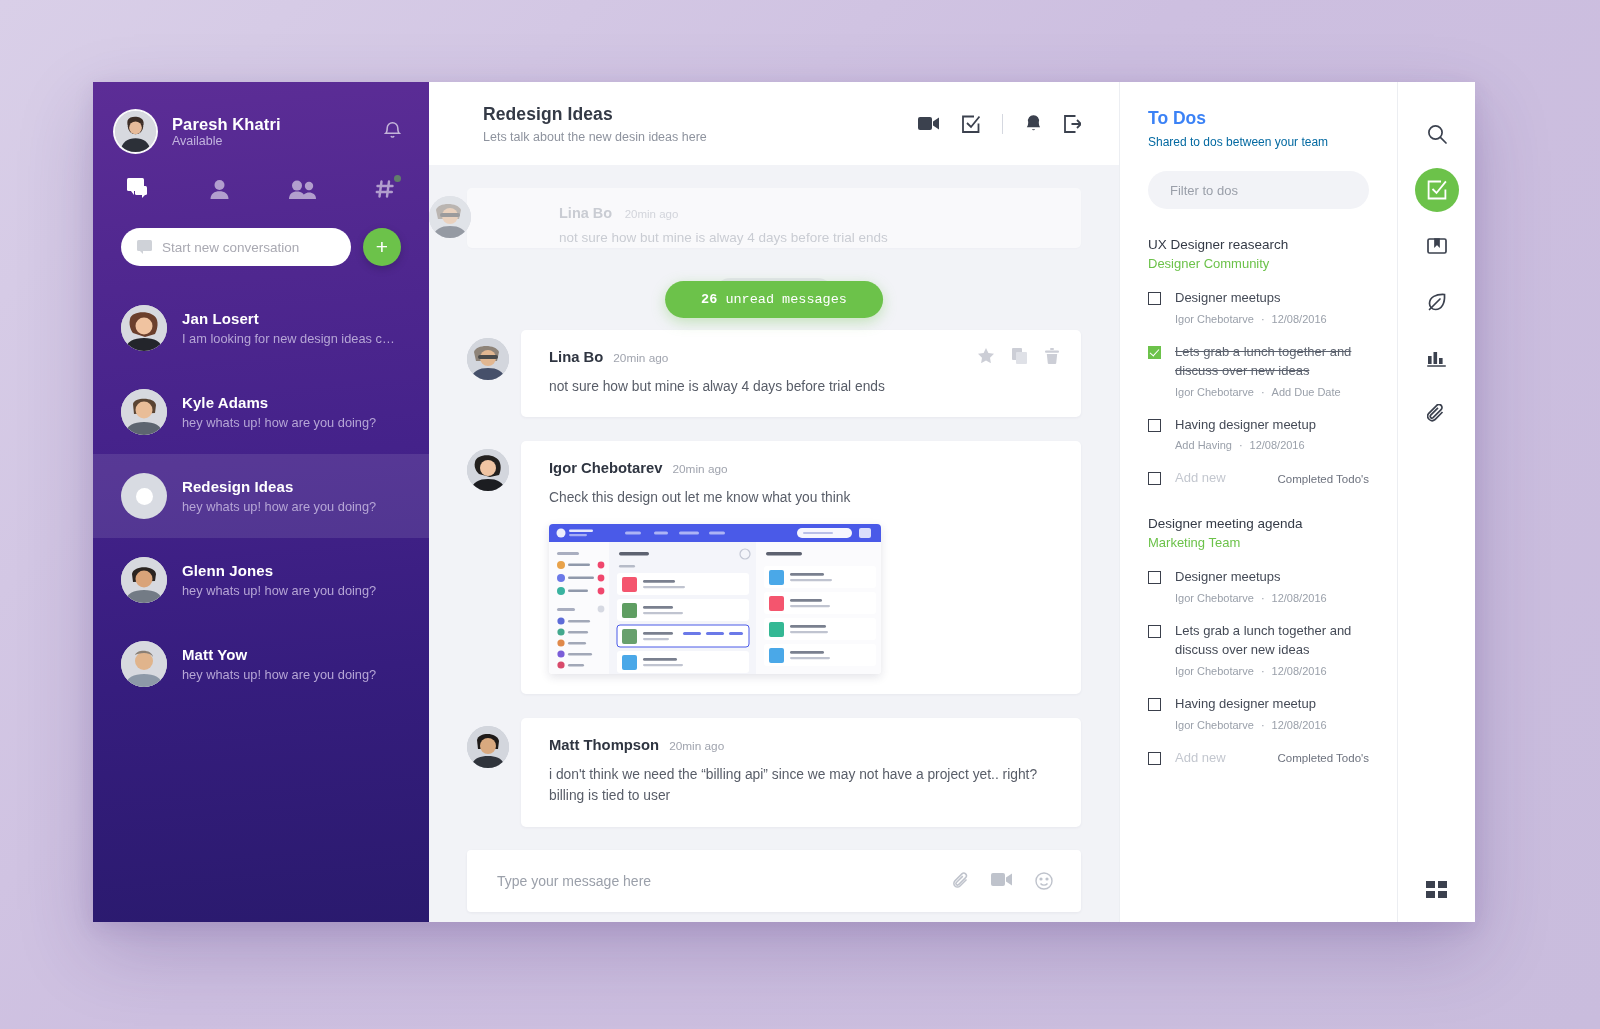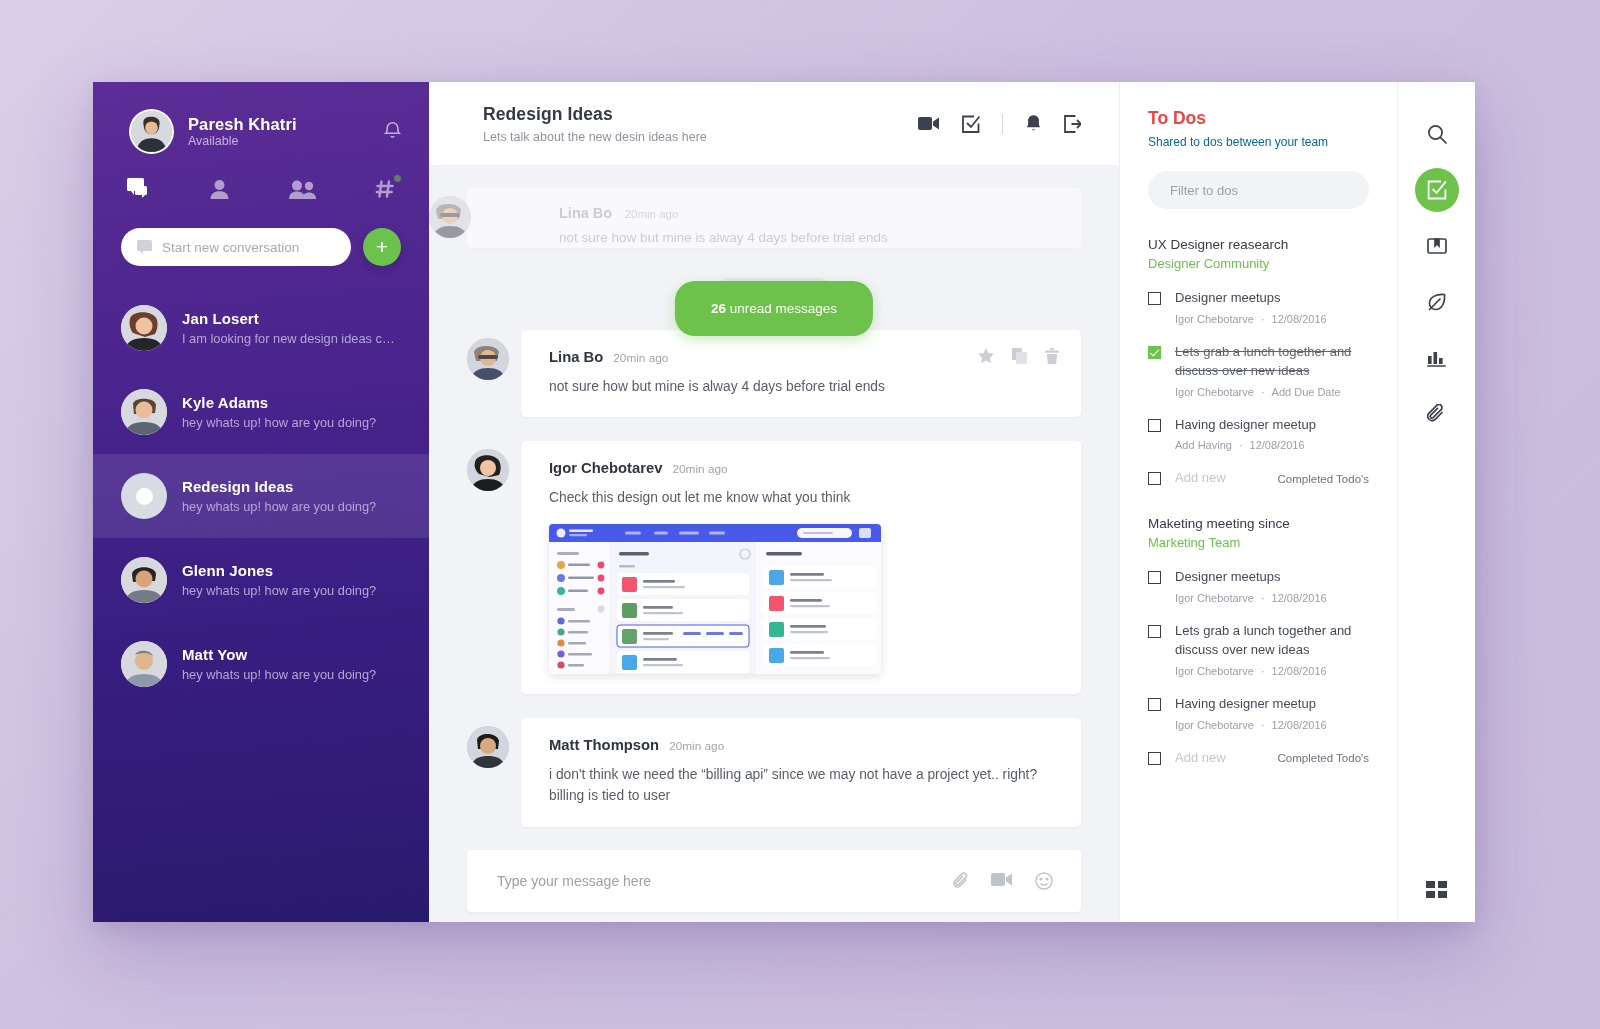--- a/index.html
+++ b/index.html
@@ -27,21 +27,21 @@
   
   .sidebar {
     width: 336px; height: 100%;
     background: linear-gradient(175deg, #5c2d96 0%, #512890 20%, #44228a 45%, #361d7e 70%, #2a1a6e 100%);
     position: relative;
     flex: 0 0 336px;
     color: #fff;
   }
   .sb-profile {
     display: flex; align-items: center;
-    padding: 27px 28px 0 36px;
+    padding: 27px 28px 0 20px;
     position: relative;
   }
   .avatar {
     border-radius: 50%;
     background: #c9cdd6;
     overflow: hidden;
     position: relative;
     flex: none;
   }
   .avatar svg { display: block; width: 100%; height: 100%; }
@@ -139,24 +139,25 @@
   .msg-faded .f-av { position: absolute; left: -38px; top: 8px; width: 42px; height: 42px; }
   .msg-faded .f-name { font-size: 14.5px; font-weight: bold; color: #a9adb6; display:inline; }
   .msg-faded .f-time { font-size: 11.5px; color: #b9bcc5; margin-left: 8px; }
   .msg-faded .f-body { font-size: 13.5px; color: #a9adb6; margin-top: 8px; }
 
   .unread-pill {
     position: absolute; left: 50%; top: 116px;
     transform: translateX(-50%);
     background: #6cc24a; color: #fff;
     font-size: 13.5px; border-radius: 20px;
-    padding: 20px 36px; white-space: nowrap;
+    padding: 11px 36px; white-space: nowrap;
     box-shadow: 0 4px 14px rgba(108,194,74,.35);
     cursor: pointer;
     z-index: 5;
+    font-family: Liberation Mono, monospace;
   }
   .unread-pill b { font-weight: bold; }
 
   .date-sep { text-align: center; margin-top: 30px; }
   .date-chip {
     display: inline-block; background: #e4e5ec; color: #6d727e;
     font-size: 10.5px; letter-spacing: .6px; font-weight: bold;
     padding: 8px 22px; border-radius: 15px;
   }
 
@@ -197,21 +198,21 @@
   .composer-icons { display: flex; gap: 22px; color: #bfc3cc; }
   .composer-icons span { cursor: pointer; display: flex; }
 
   
   .todos {
     width: 278px; flex: 0 0 278px;
     background: #fff; border-left: 1px solid #eceef2;
     position: relative; overflow: hidden;
   }
   .td-head { padding: 26px 28px 0 28px; }
-  .td-title { font-size: 17.5px; font-weight: bold; color: #ef4444; }
+  .td-title { font-size: 17.5px; font-weight: bold; color: #3b82f6; }
   .td-sub { font-size: 12px; color: #0369a1; margin-top: 6px; }
   .td-filter {
     margin: 22px 28px 0 28px; height: 38px;
     background: #f2f3f7; border-radius: 19px;
     display: flex; align-items: center; padding: 0 22px;
   }
   .td-filter-ph { font-size: 13px; color: #9a9fa9; }
 
   .td-group { padding: 0 28px; margin-top: 28px; }
   .td-group-title { font-size: 13.5px; font-weight: normal; color: #343a46; }
@@ -686,21 +687,21 @@
       <div class="td-item">
         <span class="td-box muted"></span>
         <div class="td-body td-row-split">
           <span class="td-label placeholder">Add new</span>
           <span class="td-completed">Completed Todo's</span>
         </div>
       </div>
     </div>
 
     <div class="td-group">
-      <div class="td-group-title">Maketing meeting since</div>
+      <div class="td-group-title">Designer meeting agenda</div>
       <div class="td-group-team">Marketing Team</div>
 
       <div class="td-item">
         <span class="td-box"></span>
         <div class="td-body">
           <div class="td-label">Designer meetups</div>
           <div class="td-meta">
             <span>Igor Chebotarve</span><span class="sep">·</span><span>12/08/2016</span>
           </div>
         </div>

